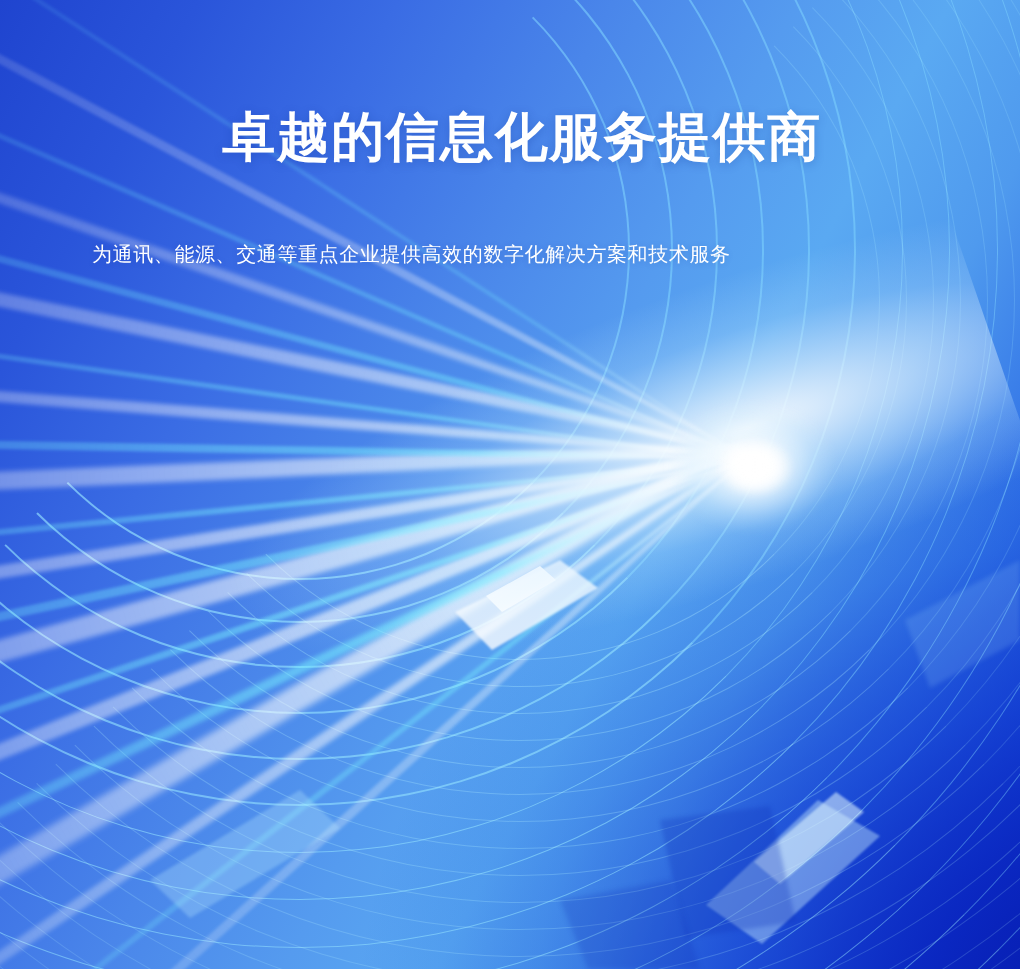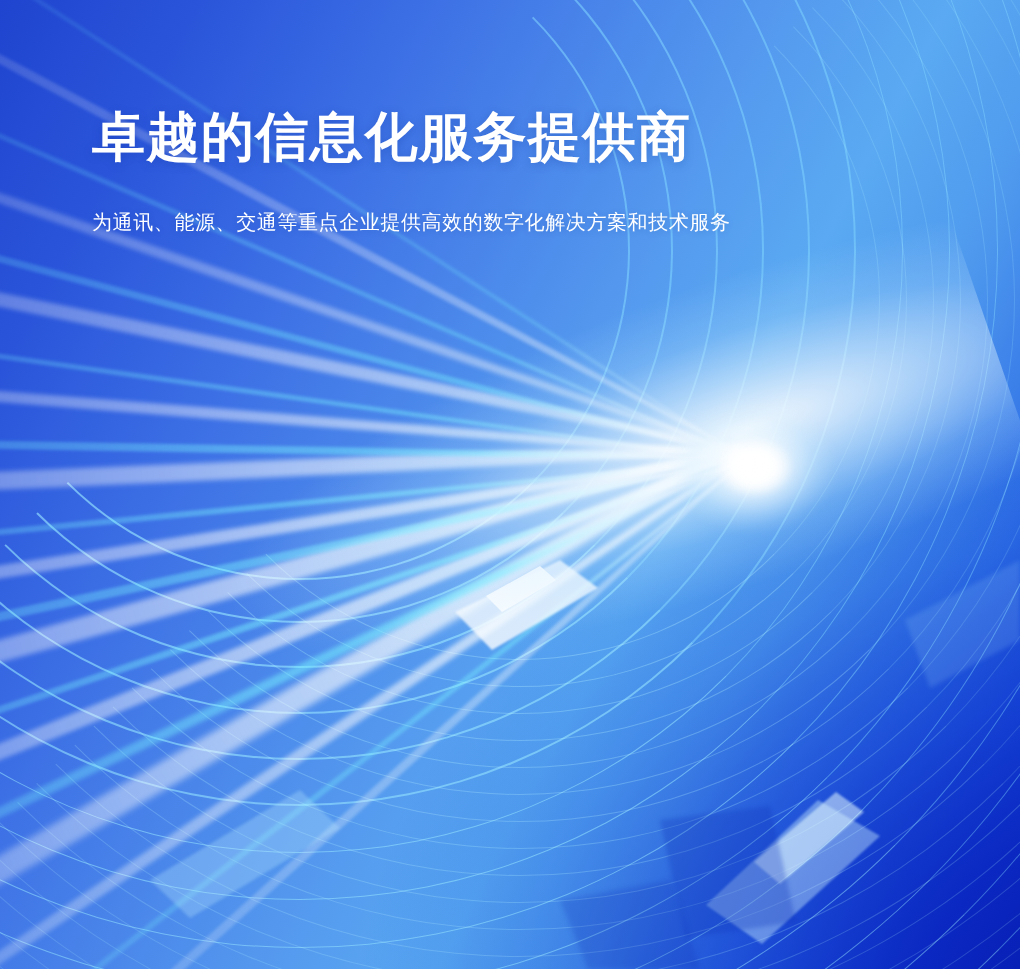--- a/index.html
+++ b/index.html
@@ -109,32 +109,33 @@
   }
   .headline {
     margin: 0;
     font-size: 53px;
     line-height: 66px;
     font-weight: 700;
     color: #ffffff;
     letter-spacing: 1.5px;
     text-shadow: 0 2px 10px rgba(16,52,150,0.28);
     white-space: nowrap;
+    text-align: center;
   }
   .sub {
     margin: 0;
     font-size: 20px;
     line-height: 33px;
     font-weight: 400;
     color: #ffffff;
     letter-spacing: 0.6px;
     white-space: nowrap;
     text-shadow: 0 1px 6px rgba(16,52,150,0.22);
   }
-  .subwrap { margin-top: 36px; }
+  .subwrap { margin-top: 68px; }
 </style>
 </head>
 <body>
 
 <div id="banner">
 
   <div class="layer bg-base"></div>
   <div class="layer bg-lower"></div>
 
   <div class="arcs" id="arcs">

